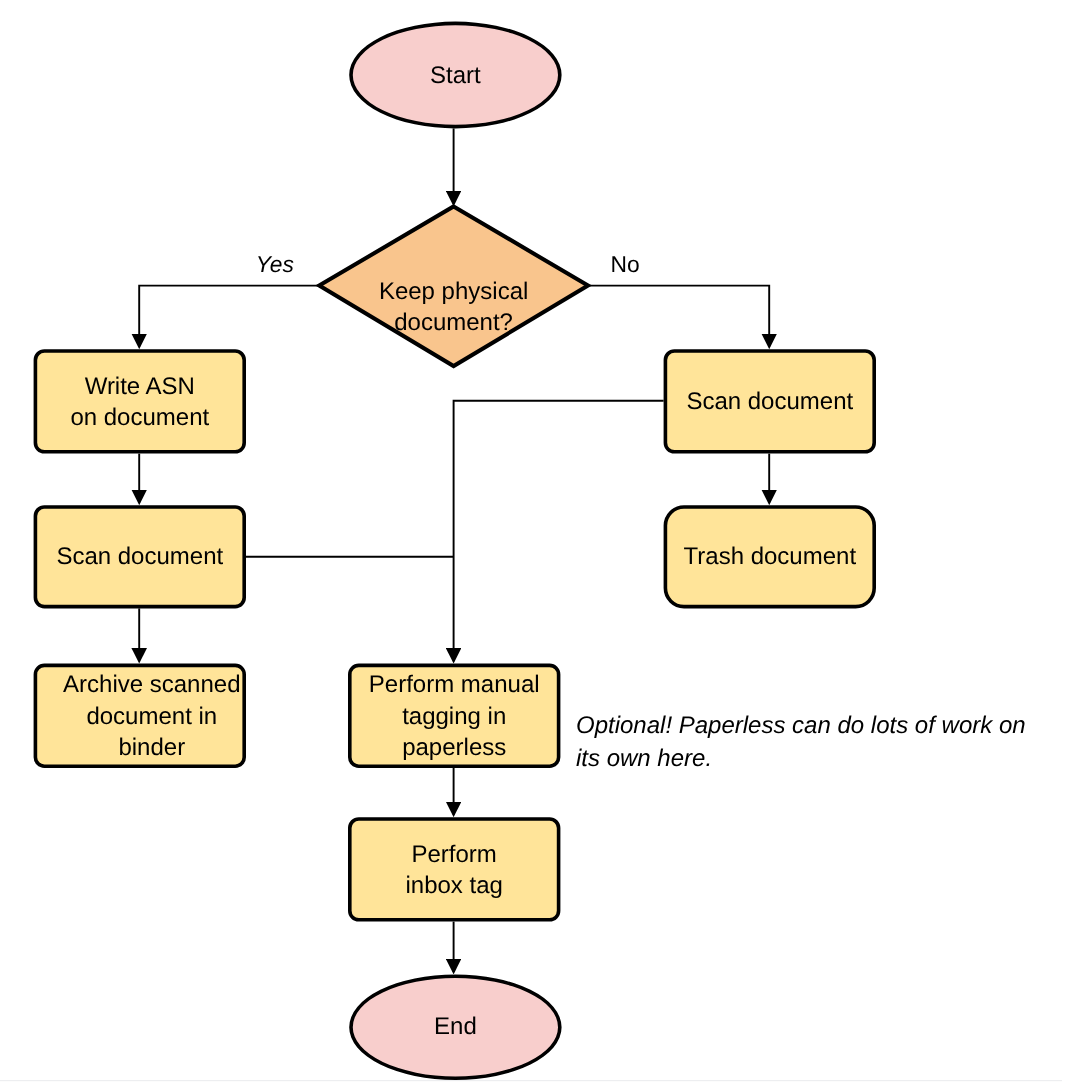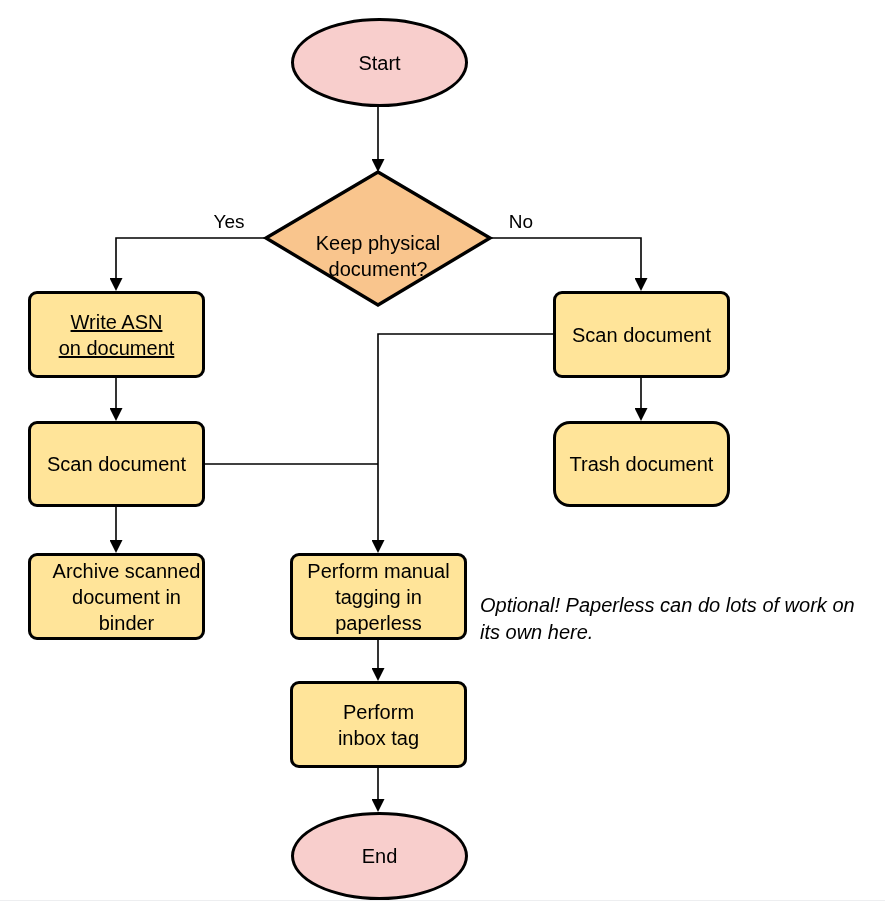--- a/index.html
+++ b/index.html
@@ -76,25 +76,25 @@
     <path class="edge-path" d="M378,768 V810" marker-end="url(#arrow)"></path>
 
     <polygon class="diamond-shape" points="378,172 490,238 378,305 266,238"></polygon>
   </svg>
 
   <div class="node terminal" style="left:291px;top:18px;width:177px;height:89px;">Start</div>
 
   <div class="node decision-text" style="left:283px;top:228px;width:190px;height:56px;">Keep physical
 document?</div>
 
-  <div class="edge-label" style="left:199px;top:211px;width:60px;">Yes</div>
+  <div class="edge-label" style="left:199px;top:211px;width:60px;font-style:italic;">Yes</div>
 
   <div class="edge-label" style="left:491px;top:211px;width:60px;">No</div>
 
-  <div class="node process" style="left:28px;top:291px;width:177px;height:87px;text-decoration:underline;">Write ASN
+  <div class="node process" style="left:28px;top:291px;width:177px;height:87px;">Write ASN
 on document</div>
 
   <div class="node process" style="left:28px;top:421px;width:177px;height:86px;">Scan document</div>
 
   <div class="node process" style="left:28px;top:553px;width:177px;height:87px;padding-left:20px;">Archive scanned
 document in
 binder</div>
 
   <div class="node process" style="left:553px;top:291px;width:177px;height:87px;">Scan document</div>
 

